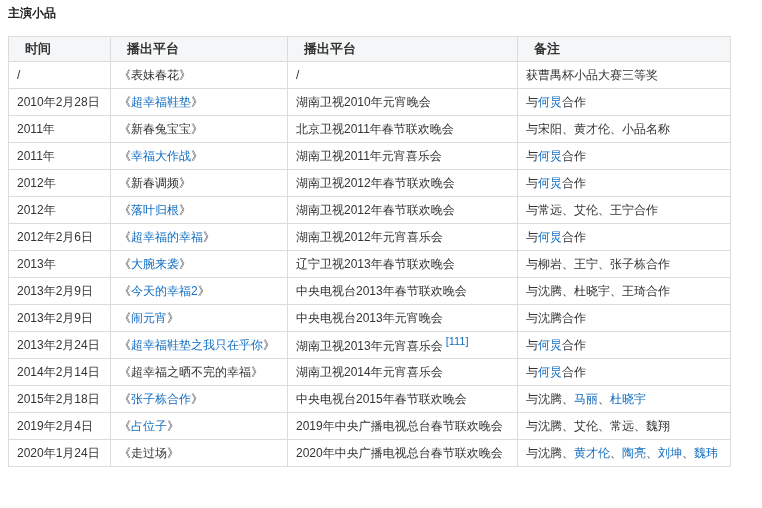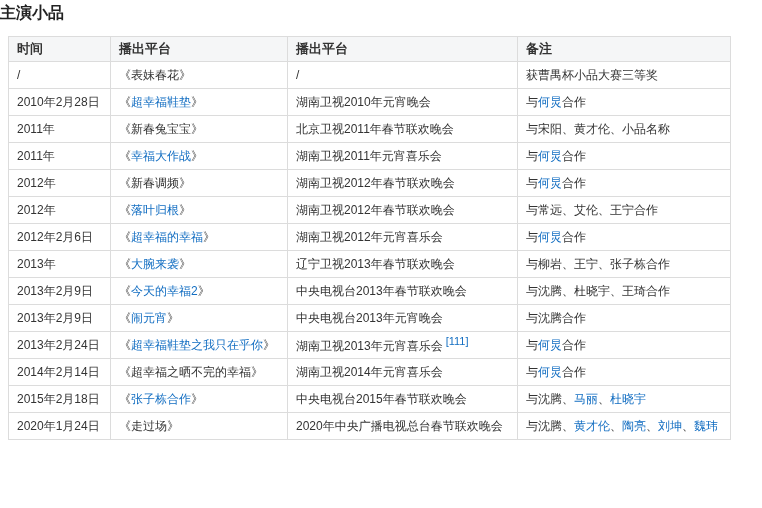--- a/index.html
+++ b/index.html
@@ -4,41 +4,41 @@
 <style>
   html,body{margin:0;padding:0;background:#ffffff;}
   body{
     width:762px;height:508px;overflow:hidden;
     font-family:"Liberation Sans","DejaVu Sans",sans-serif;
     color:#333;
     -webkit-font-smoothing:antialiased;
   }
   h2.page-title{
     margin:0;
-    padding:4px 0 0 0;
-    font-size:16px;
+    padding:4px 0 0 8px;
+    font-size:12px;
     line-height:18px;
     font-weight:bold;
     color:#222;
   }
   table.sketch-table{
     margin:14px 0 0 8px;
     width:722px;
     border-collapse:collapse;
     table-layout:fixed;
   }
   .sketch-table col.c1{width:102px;}
   .sketch-table col.c2{width:177px;}
   .sketch-table col.c3{width:230px;}
   .sketch-table col.c4{width:213px;}
   .sketch-table th{
     background:var(--header-bg,#f5f6f7);
     border:1px solid var(--border,#dcdcdc);
     height:24px;
-    padding:0 8px;
+    padding:0 16px;
     font-size:13px;
     font-weight:bold;
     color:#333;
     text-align:left;
     white-space:nowrap;
     overflow:hidden;
   }
   .sketch-table td{
     border:1px solid var(--border,#dcdcdc);
     height:26px;
@@ -151,19 +151,25 @@
         <td><span>湖南卫视2014年元宵喜乐会</span></td>
         <td><span>与</span><span class="lnk">何炅</span><span>合作</span></td>
       </tr>
       <tr>
         <td>2015年2月18日</td>
         <td><span class="bracket">《</span><span class="lnk">张子栋合作</span><span class="bracket">》</span></td>
         <td><span>中央电视台2015年春节联欢晚会</span></td>
         <td><span>与沈腾、</span><span class="lnk">马丽</span><span>、</span><span class="lnk">杜晓宇</span></td>
       </tr>
       <tr>
+        <td>2019年2月4日</td>
+        <td><span class="bracket">《</span><span class="lnk">占位子</span><span class="bracket">》</span></td>
+        <td><span>2019年中央广播电视总台春节联欢晚会</span></td>
+        <td><span>与沈腾、艾伦、常远、魏翔</span></td>
+      </tr>
+      <tr>
         <td>2020年1月24日</td>
         <td><span class="bracket">《</span><span>走过场</span><span class="bracket">》</span></td>
         <td><span>2020年中央广播电视总台春节联欢晚会</span></td>
         <td><span>与沈腾、</span><span class="lnk">黄才伦</span><span>、</span><span class="lnk">陶亮</span><span>、</span><span class="lnk">刘坤</span><span>、</span><span class="lnk">魏玮</span></td>
       </tr>
     </tbody>
 </table>
 
 </body></html>

